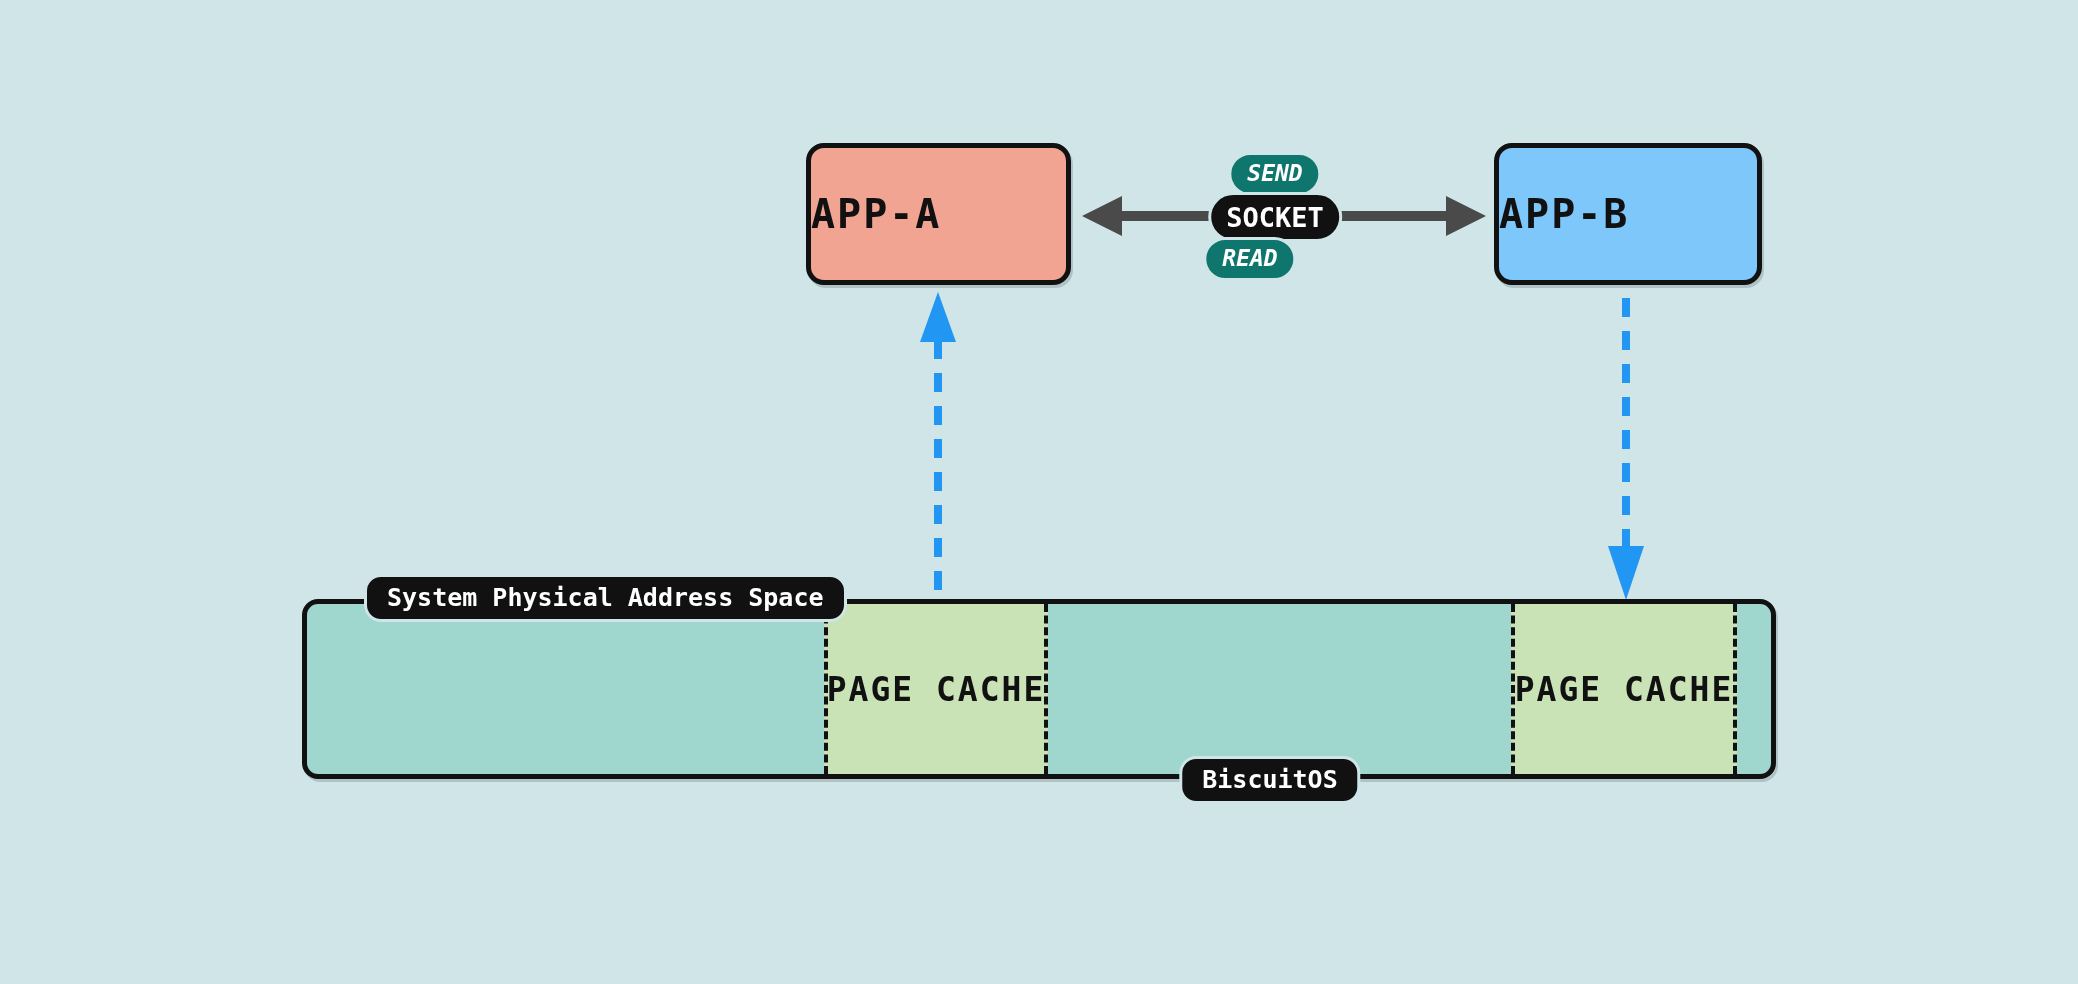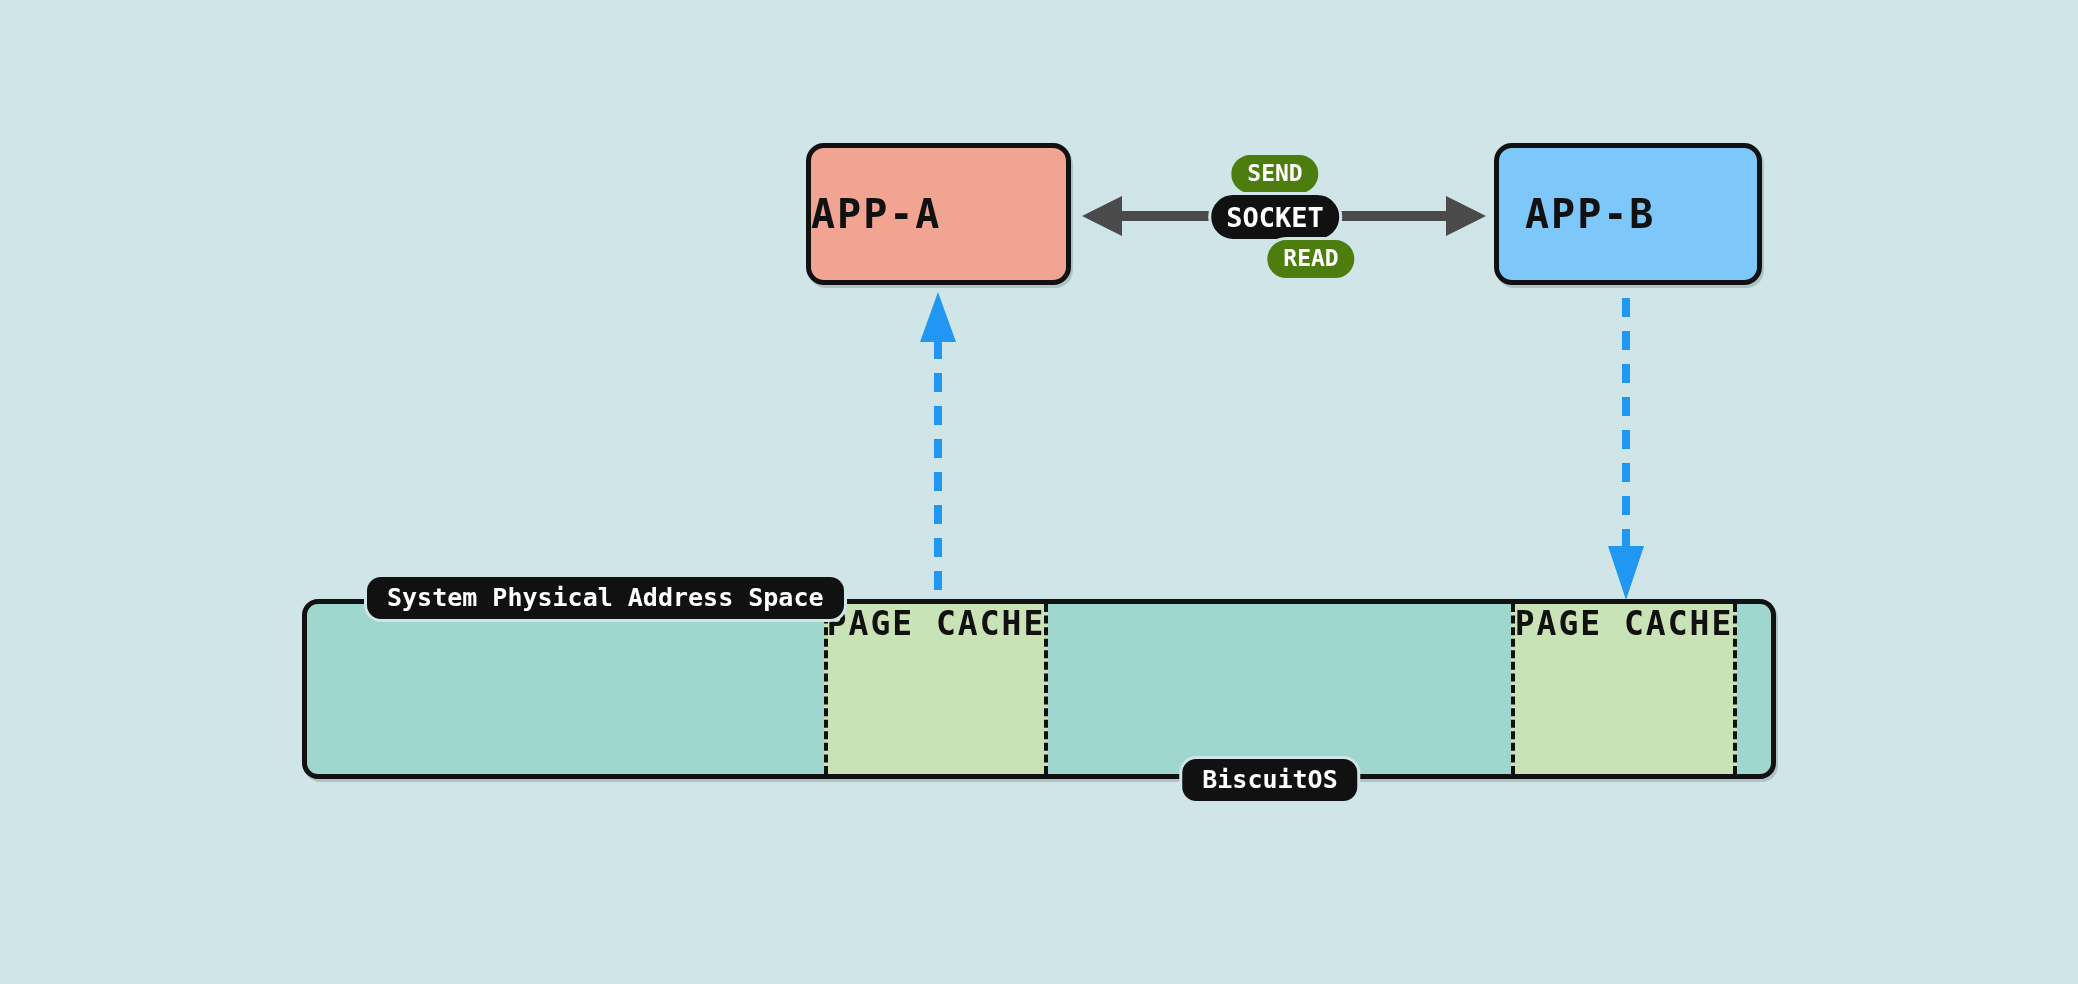--- a/index.html
+++ b/index.html
@@ -25,42 +25,43 @@
     align-items: center;
     justify-content: flex-start;
     font-weight: bold;
     font-size: 40px;
     letter-spacing: 2px;
     color: #111;
     box-shadow: 2px 3px 0 rgba(0,0,0,0.15);
     box-sizing: border-box;
   }
   .node-a { left: 806px; top: 143px; width: 265px; height: 142px; background: #f2a493; }
-  .node-b { left: 1494px; top: 143px; width: 268px; height: 142px; background: #7dc7fb; padding-left: 26px; }
+  .node-b { left: 1494px; top: 143px; width: 268px; height: 142px; background: #7dc7fb; }
 
   svg.arrow {
     position: absolute;
     overflow: visible;
   }
 
   .badge {
     position: absolute;
     transform: translate(-50%, -50%);
     border-radius: 999px;
     color: #fff;
     font-weight: bold;
     white-space: nowrap;
     text-align: center;
     line-height: 1;
   }
   .badge-orange {
-    background: #4d7c0f;
+    background: #0f766e;
     font-size: 23px;
     padding: 7px 16px 8px;
     border: 3px solid #cfe5e7;
+    font-style: italic;
   }
   .badge-black {
     background: #111;
     font-size: 27px;
     padding: 9px 15px 8px;
     border: 3px solid #cfe5e7;
   }
 
   .bar {
     position: absolute;
@@ -75,21 +76,21 @@
     box-shadow: 2px 3px 0 rgba(0,0,0,0.15);
   }
   .cache {
     position: absolute;
     top: 0;
     bottom: 0;
     background: #c9e3b6;
     border-left: 4px dashed #111;
     border-right: 4px dashed #111;
     display: flex;
-    align-items: flex-start;
+    align-items: center;
     justify-content: center;
     font-weight: bold;
     font-size: 33px;
     color: #111;
     letter-spacing: 2px;
     box-sizing: border-box;
     white-space: nowrap;
   }
   .cache-left  { left: 517px; width: 224px; }
   .cache-right { left: 1204px; width: 226px; }
@@ -124,21 +125,21 @@
   </div>
 
   <svg class="arrow" style="left:1078px; top:186px; width:412px; height:60px;" viewBox="0 0 412 60">
     <line x1="36" y1="30" x2="376" y2="30" stroke="#4a4a4a" stroke-width="10"></line>
     <polygon points="4,30 44,10 44,50" fill="#4a4a4a"></polygon>
     <polygon points="408,30 368,10 368,50" fill="#4a4a4a"></polygon>
   </svg>
 
   <div class="badge badge-orange" style="left:1275px; top:174px;">SEND</div>
   <div class="badge badge-black" style="left:1275px; top:217px;">SOCKET</div>
-  <div class="badge badge-orange" style="left:1311px; top:259px;">READ</div>
+  <div class="badge badge-orange" style="left:1250px; top:259px;">READ</div>
 
   <svg class="arrow" style="left:916px; top:288px; width:44px; height:306px;" viewBox="0 0 44 306">
     <line x1="22" y1="302" x2="22" y2="50" stroke="#2196f3" stroke-width="8" stroke-dasharray="19 14"></line>
     <polygon points="22,4 4,54 40,54" fill="#2196f3"></polygon>
   </svg>
 
   <svg class="arrow" style="left:1604px; top:292px; width:44px; height:312px;" viewBox="0 0 44 312">
     <line x1="22" y1="6" x2="22" y2="256" stroke="#2196f3" stroke-width="8" stroke-dasharray="19 14"></line>
     <polygon points="22,308 4,254 40,254" fill="#2196f3"></polygon>
   </svg>

